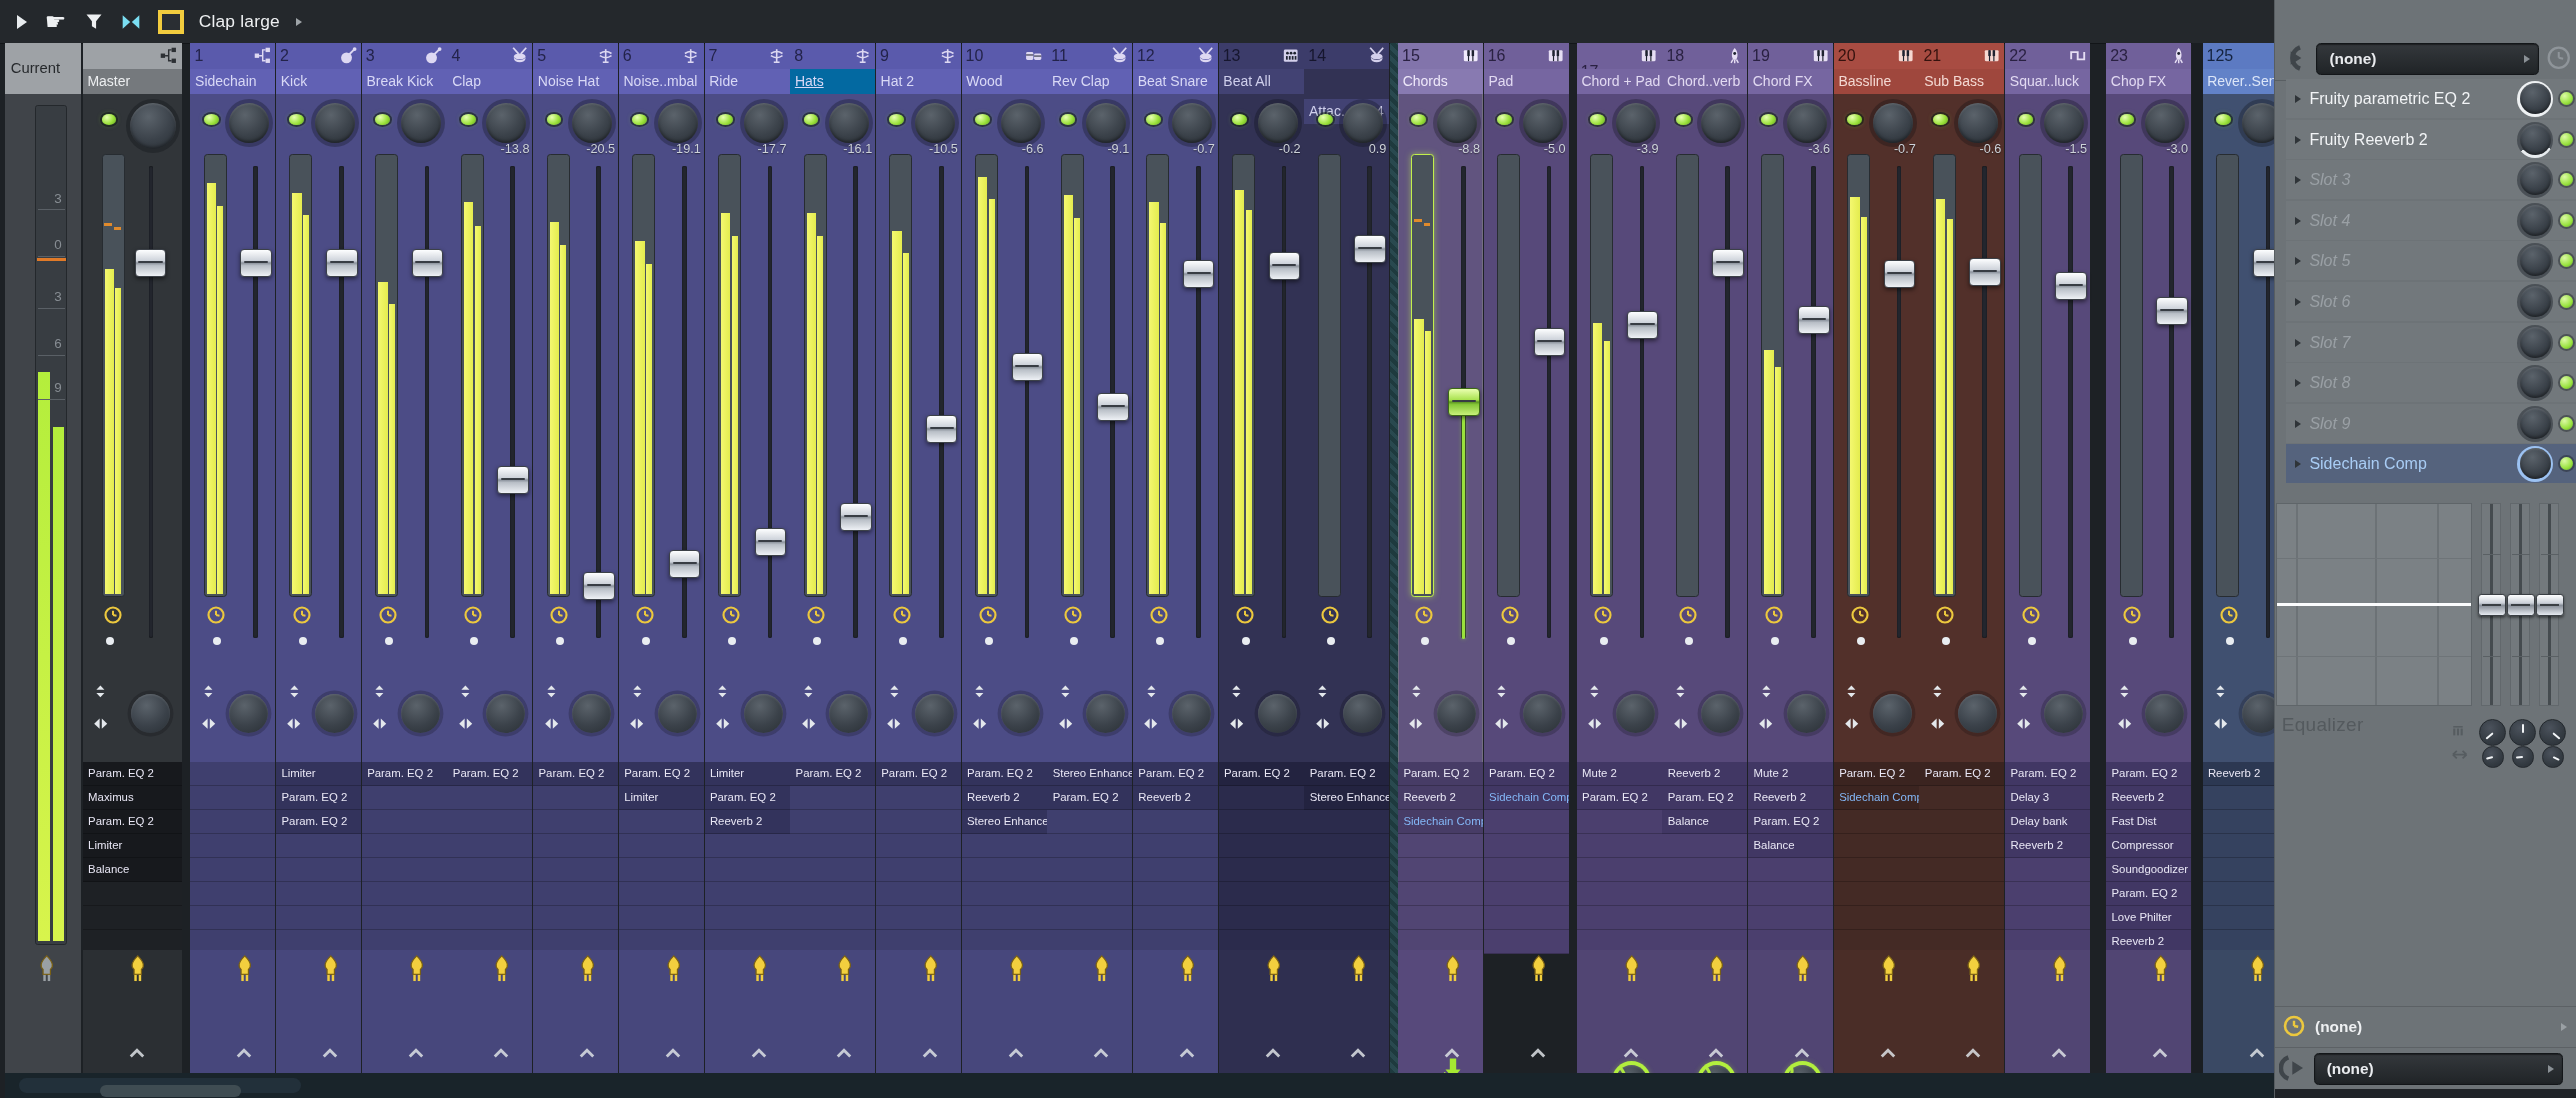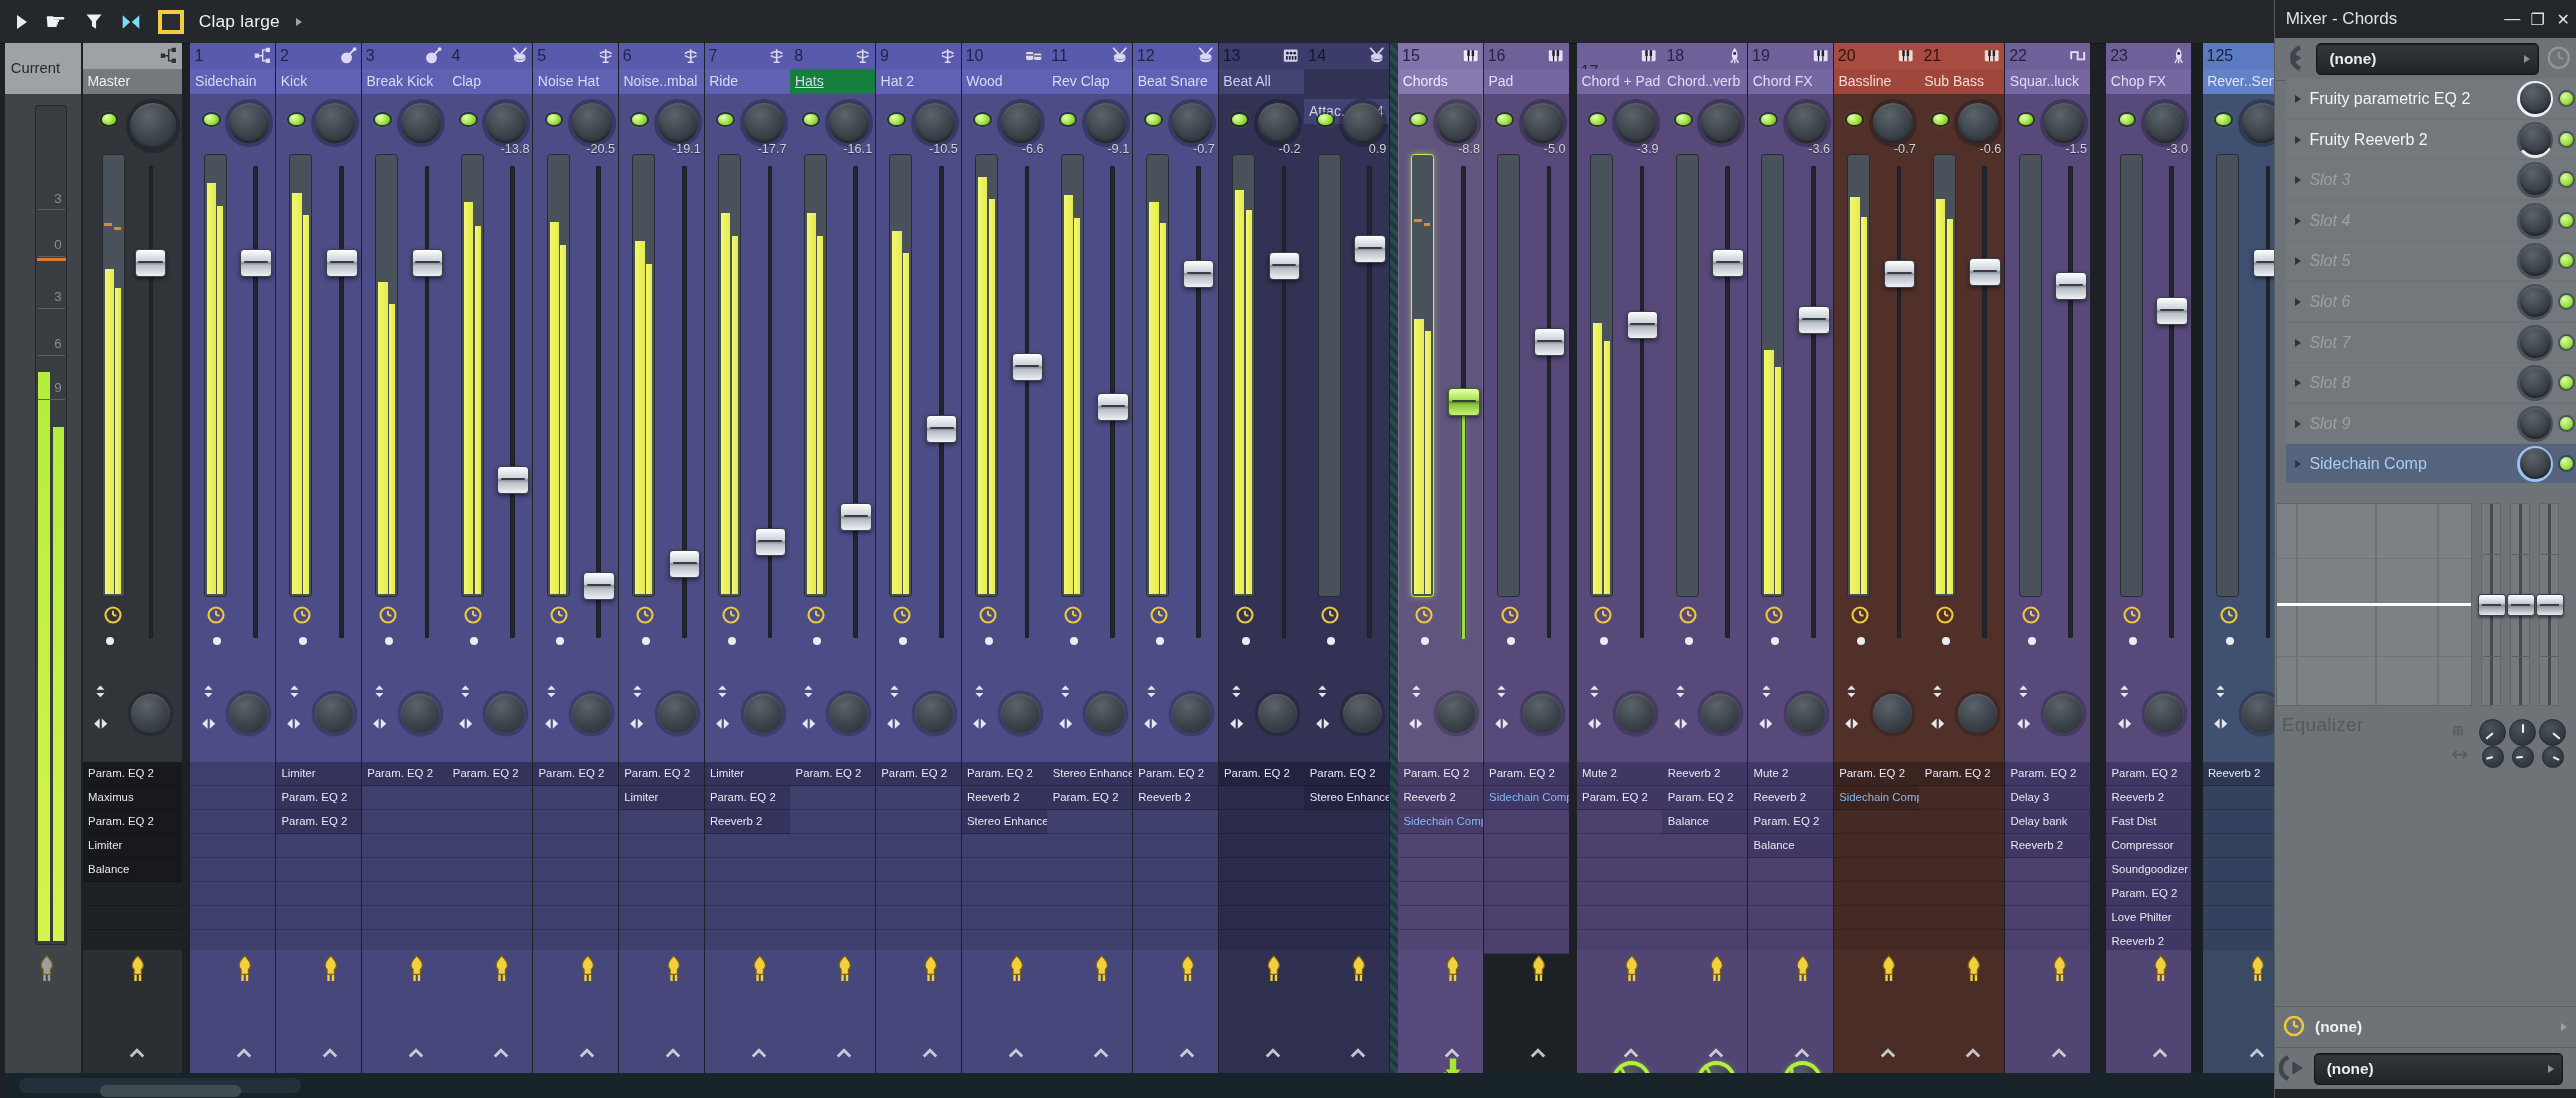--- a/index.html
+++ b/index.html
@@ -761,21 +761,21 @@
           <span class="num" style="color: rgb(35, 35, 74);">8</span>
           <div class="ic">
             <svg width="17.4" height="17.4" viewBox="0 0 24 24">
               <line x1="12" y1="3" x2="12" y2="21" stroke="#ddd8f2" stroke-width="2.2"></line>
               <path d="M4 9 Q12 3.5 20 9" stroke="#ddd8f2" stroke-width="2.2" fill="none"></path>
               <path d="M4 12 Q12 17.5 20 12" stroke="#ddd8f2" stroke-width="2.2" fill="none"></path>
               <line x1="8" y1="21" x2="16" y2="21" stroke="#ddd8f2" stroke-width="2.2"></line>
             </svg>
           </div>
         </div>
-        <div class="hdr-name" style="background: #15803d; color: rgb(217, 217, 246); text-decoration: underline;">Hats</div>
+        <div class="hdr-name" style="background: #0369a1; color: rgb(217, 217, 246); text-decoration: underline;">Hats</div>
         <div class="led"></div>
         <div class="pan-well" style="left: 35px; top: 56px; width: 48px; height: 48px;">
           <div class="knb" style="position: absolute; left: 4px; top: 4px; width: 40px; height: 40px;"></div>
         </div>
         <div class="db">-16.1</div>
         <div class="meter">
           <div class="mbar" style="left: 2px; width: 9.4px; top: 58px; bottom: 2px;"></div>
           <div class="mbar" style="left: 12.7px; width: 6px; top: 81px; bottom: 2px;"></div>
         </div>
         <div class="ftrack"></div>
@@ -2032,26 +2032,20 @@
       <path d="M 2152 1604 C 2248 1652, 2702 1658, 2670 1590" stroke="#b2ef3e" stroke-width="4.5" fill="none" opacity="0.95"></path>
     </svg>
   <div id="bottombar">
     <div id="hscroll-track">
         <div id="hscroll"></div>
       </div>
   </div>
 </div>
 
 <div id="panel">
-  <div id="ptitle">
-    <span class="t">Mixer - Chords</span>
-    <span style="margin-left:auto" class="winbtn">—</span>
-    <span class="winbtn">❐</span>
-    <span class="winbtn">✕</span>
-  </div>
   <div id="ptop">
     <span id="inicon" style="margin-left:5.4px"><svg width="32" height="32" viewBox="0 0 48 48">
           <path d="M30 8 A17 17 0 0 0 30 40" stroke="#3f454a" stroke-width="7" fill="none"></path>
           <path d="M16 14 L32 24 L16 34 Z" fill="#3f454a"></path>
         </svg></span>
     <div class="ddark" style="width:221px;margin-left:4px">
       <span class="v">(none)</span>
         <span class="ar"></span>
     </div>
     <span id="clockbig" style="margin-left:6.7px"><svg width="25.5" height="25.5" viewBox="0 0 38 38">

